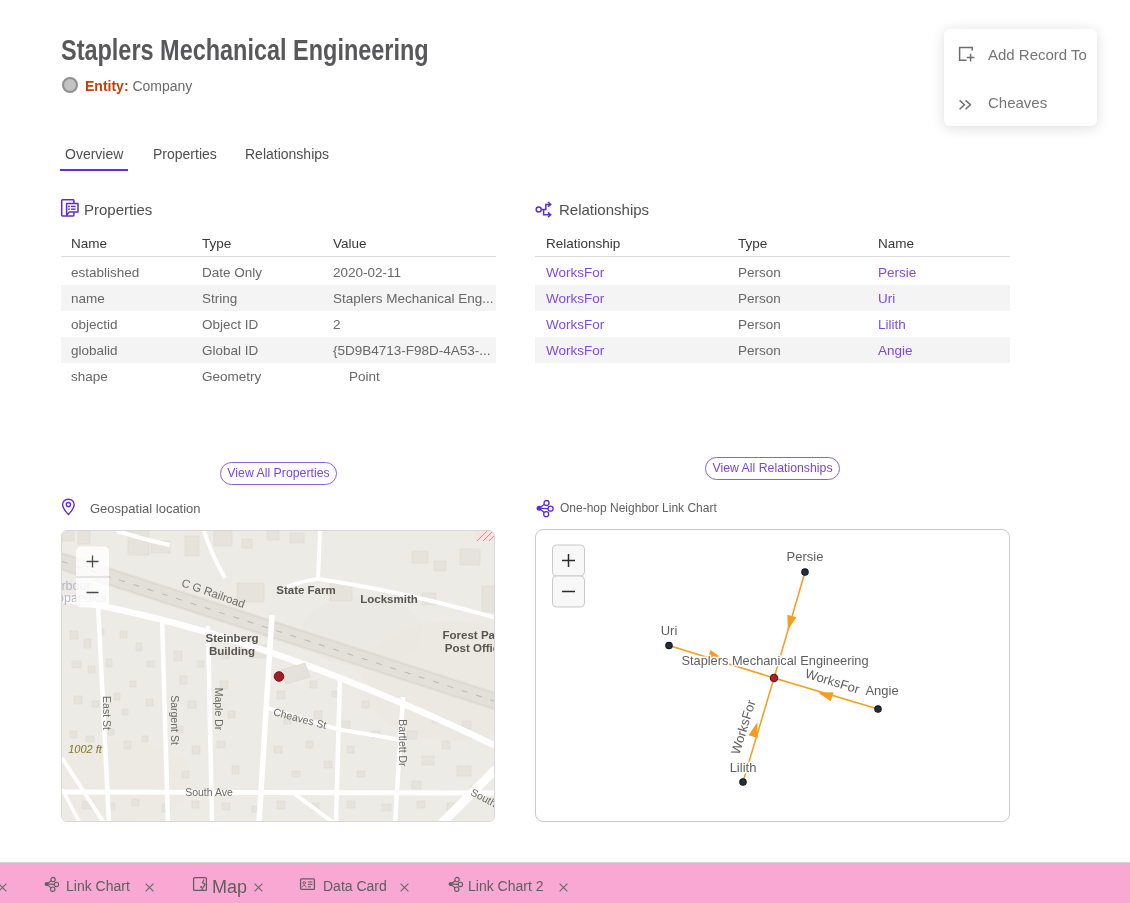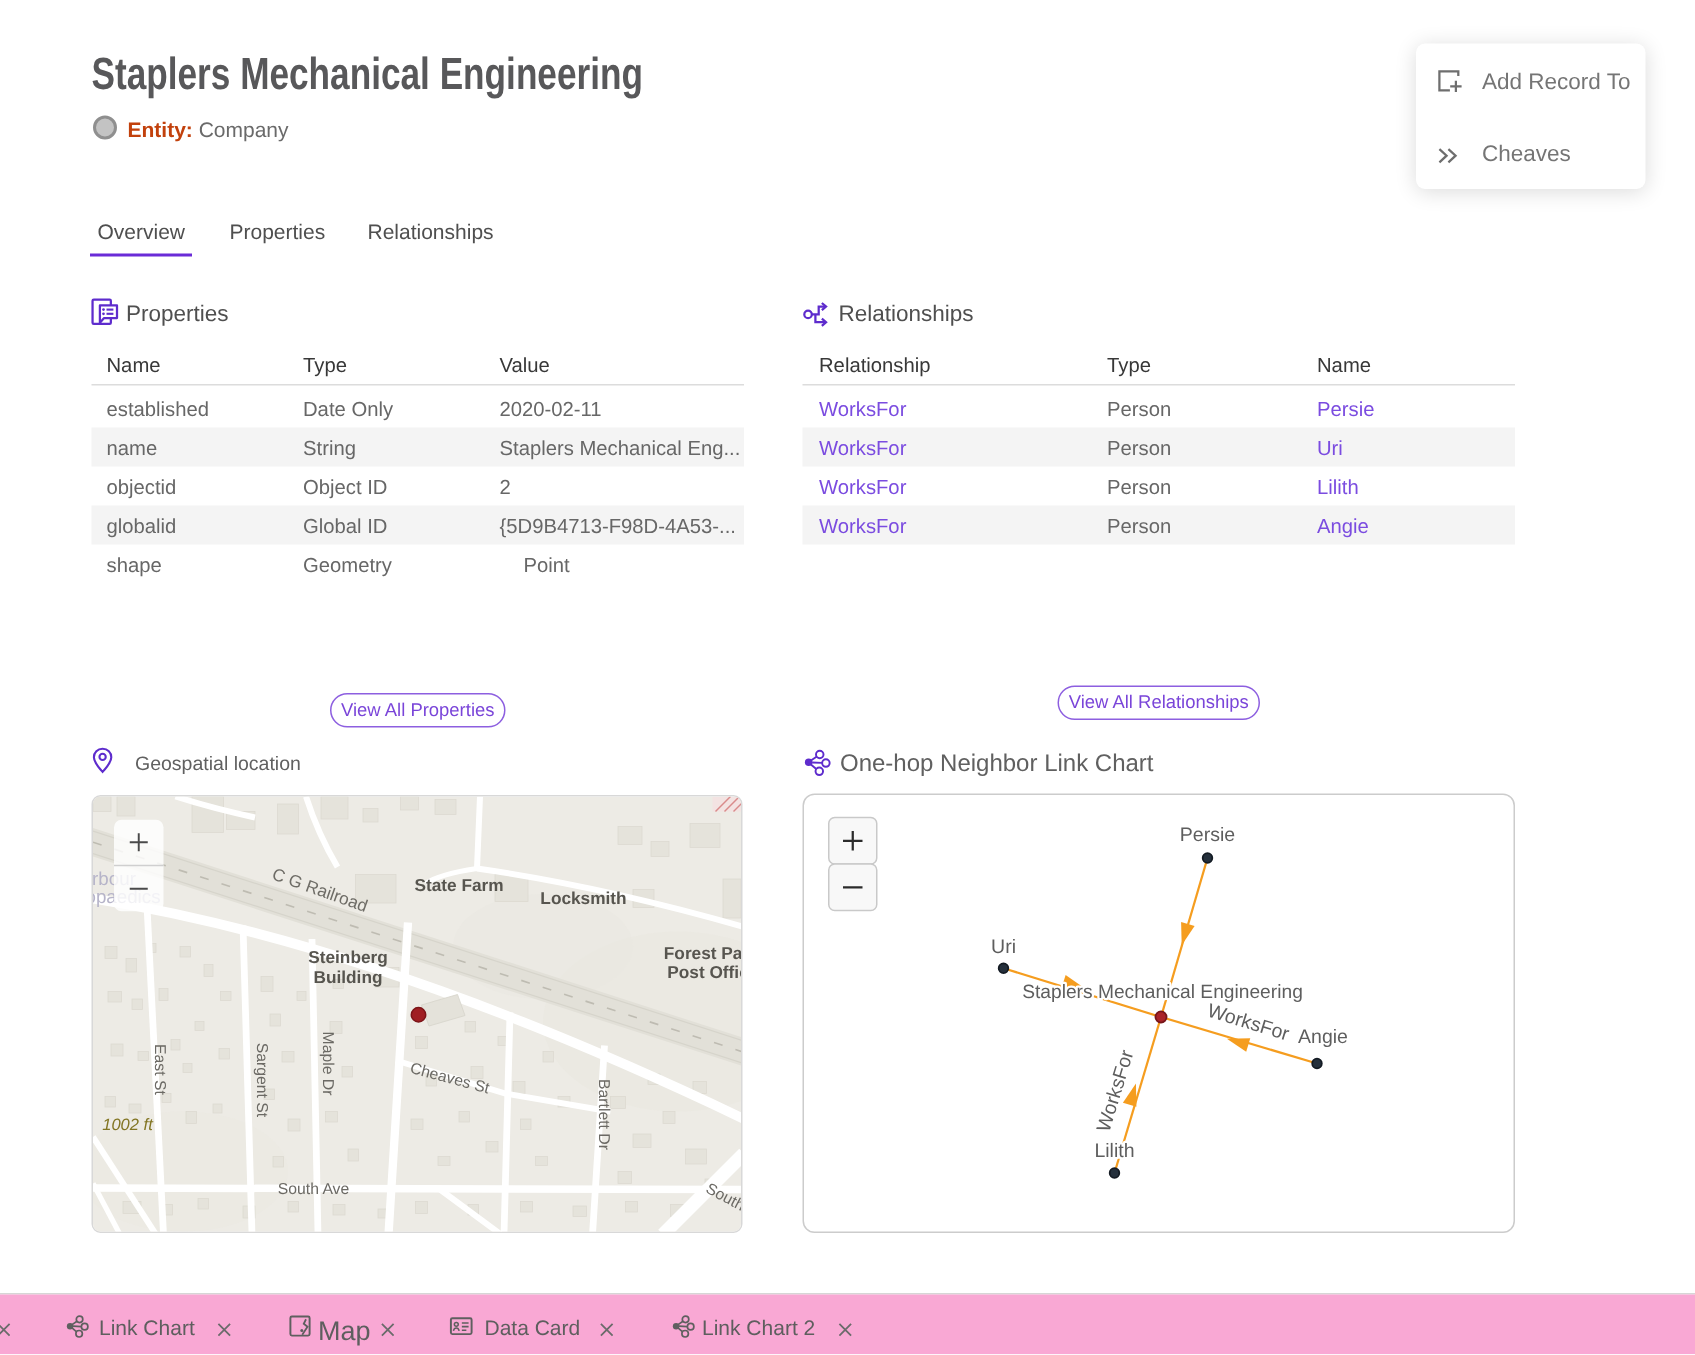--- a/index.html
+++ b/index.html
@@ -254,21 +254,21 @@
         <g stroke="#5e2ccd" fill="none" stroke-width="1.3">
           <line x1="4.6" y1="8" x2="8.6" y2="5.3"></line>
           <line x1="5.4" y1="9.3" x2="12" y2="9.6"></line>
           <line x1="4.6" y1="10.6" x2="8.2" y2="13.6"></line>
           <circle cx="10.5" cy="4" r="2.5"></circle>
           <circle cx="14.6" cy="9.7" r="2.5"></circle>
           <circle cx="10.2" cy="15.2" r="2.5"></circle>
         </g>
         <circle cx="3.1" cy="9.2" r="2.5" fill="#5e2ccd"></circle>
       </svg></div>
-  <div class="seclabel" style="left:560px; top:501px; font-size:16px; color:#606060;">One-hop Neighbor Link Chart</div>
+  <div class="seclabel" style="left:560px; top:501px; font-size:12px; color:#606060;">One-hop Neighbor Link Chart</div>
   <div id="linkcard" class="abs" style="left:535px; top:529px; width:475px; height:293px; border-radius:8px; overflow:hidden; border:1px solid #cccccc; background:#fff;"><svg width="475" height="293" viewBox="0 0 475 293">
         <line x1="269" y1="42" x2="238" y2="148" stroke="#f59d1f" stroke-width="1.5"></line>
         <line x1="133" y1="115.5" x2="238" y2="148" stroke="#f59d1f" stroke-width="1.5"></line>
         <line x1="342" y1="179" x2="238" y2="148" stroke="#f59d1f" stroke-width="1.5"></line>
         <line x1="207" y1="252" x2="238" y2="148" stroke="#f59d1f" stroke-width="1.5"></line>
         <polygon points="251.8,100.2 251.4,84.7 260.4,87.3" fill="#f59d1f"></polygon>
         <polygon points="187.1,128.9 171.6,129.0 174.4,120.0" fill="#f59d1f"></polygon>
         <polygon points="281.9,162.5 297.5,162.2 294.8,171.2" fill="#f59d1f"></polygon>
         <polygon points="221.3,192.3 221.6,207.9 212.6,205.2" fill="#f59d1f"></polygon>
         <g font-family="Liberation Sans, sans-serif">

